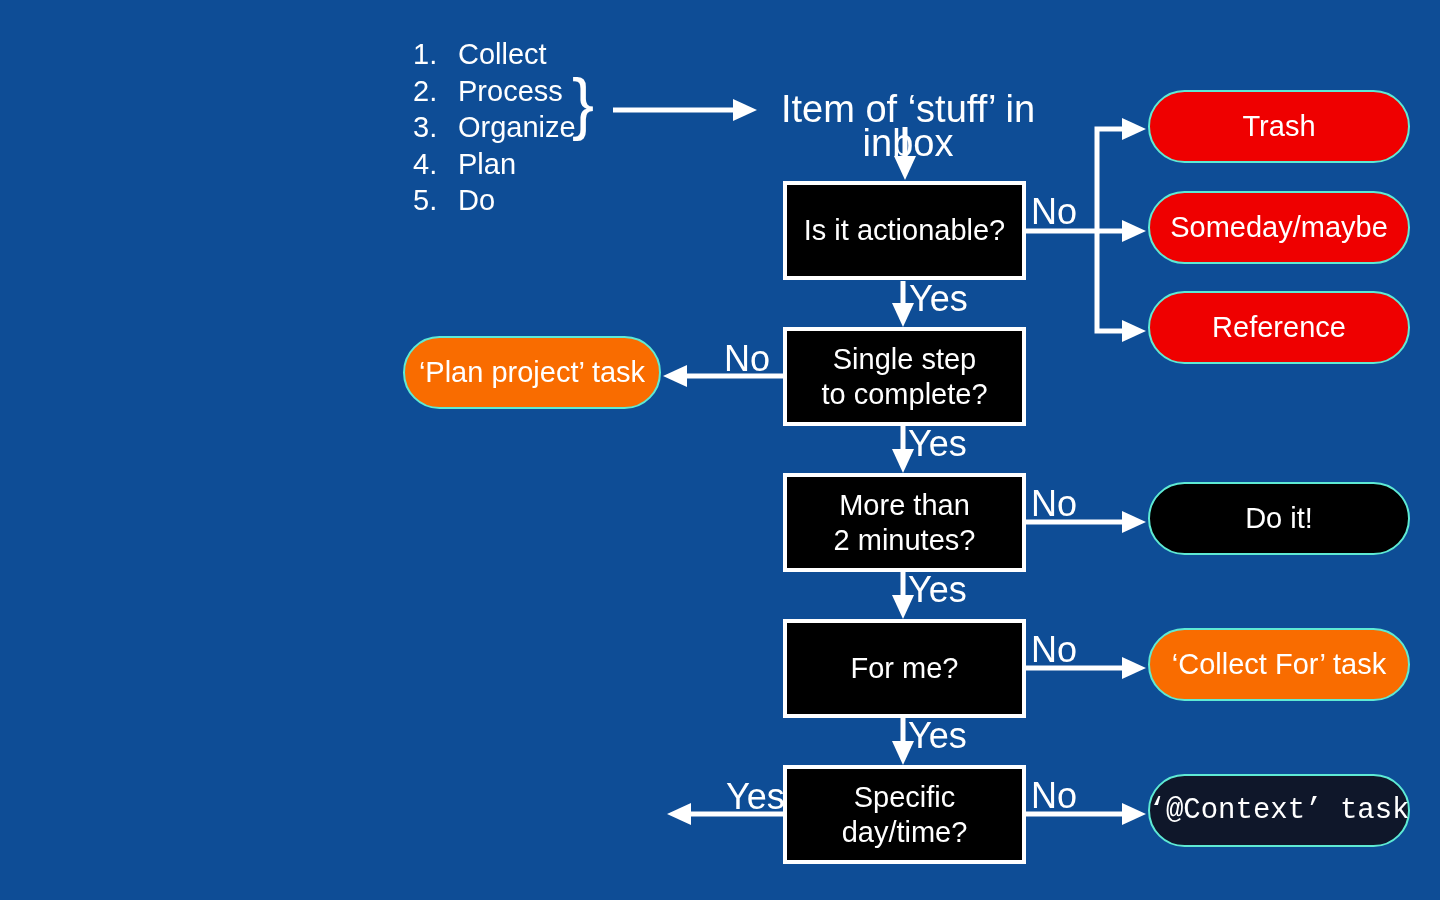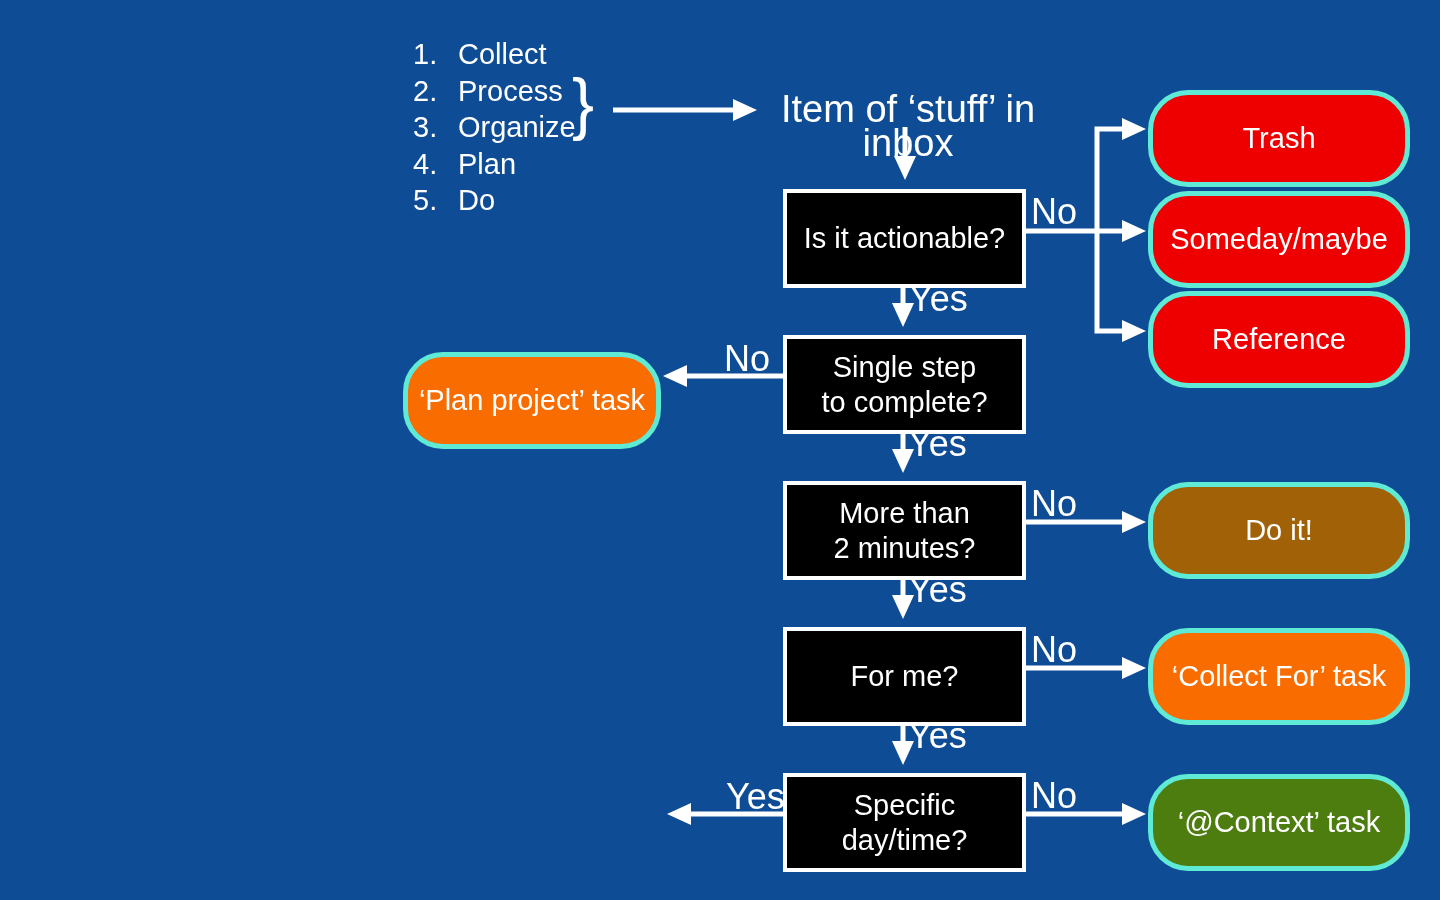--- a/index.html
+++ b/index.html
@@ -28,32 +28,32 @@
   .inbox-label{
     position:absolute;left:758px;top:92px;width:300px;
     text-align:center;font-size:38px;line-height:34px;
   }
 
   
   .qbox{
     position:absolute;left:783px;width:243px;height:99px;
     background:#000000;border:4px solid #FFFFFF;box-sizing:border-box;
     display:flex;flex-direction:column;justify-content:center;align-items:center;
-    font-size:29px;line-height:35px;text-align:center;margin-top:8px;
+    font-size:29px;line-height:35px;text-align:center;
   }
 
   
   .pill{
-    position:absolute;height:97px;
-    border:5px solid #5eead4;border-radius:40px;box-sizing:border-box;
+    position:absolute;height:73px;
+    border:2px solid #5eead4;border-radius:40px;box-sizing:border-box;
     display:flex;justify-content:center;align-items:center;
     font-size:29px;text-align:center;white-space:nowrap;
   }
   .pill-right{left:1148px;width:262px;}
-  .pill-left{left:403px;width:258px;margin-top:16px;}
+  .pill-left{left:403px;width:258px;}
 
   
   .elabel{position:absolute;font-size:36px;line-height:30px;}
 </style>
 </head>
 <body>
 
 <div class="canvas">
 
   <svg class="connectors" viewBox="0 0 1440 900" xmlns="http://www.w3.org/2000/svg">
@@ -134,27 +134,27 @@
 
   <div class="pill pill-right" style="top: 90px; background: rgb(239, 0, 0);">
     <span>Trash</span>
   </div>
   <div class="pill pill-right" style="top: 191px; background: rgb(239, 0, 0);">
     <span>Someday/maybe</span>
   </div>
   <div class="pill pill-right" style="top: 291px; background: rgb(239, 0, 0);">
     <span>Reference</span>
   </div>
-  <div class="pill pill-right" style="top: 482px; background: #a16207;">
+  <div class="pill pill-right" style="top: 482px; background: #000000;">
     <span>Do it!</span>
   </div>
   <div class="pill pill-right" style="top: 628px; background: rgb(249, 108, 0);">
     <span>‘Collect For’ task</span>
   </div>
-  <div class="pill pill-right" style="top: 774px; background: #4d7c0f;">
+  <div class="pill pill-right" style="top: 774px; background: #0f172a; font-family: Liberation Mono, monospace;">
     <span>‘@Context’ task</span>
   </div>
 
   <div class="pill pill-left" style="top: 336px; background: rgb(249, 108, 0);">
     <span>‘Plan project’ task</span>
   </div>
 
   <div class="elabel" style="left:1031px;top:197px">No</div>
   <div class="elabel" style="left:909px;top:284px">Yes</div>
   <div class="elabel" style="left:724px;top:344px">No</div>

